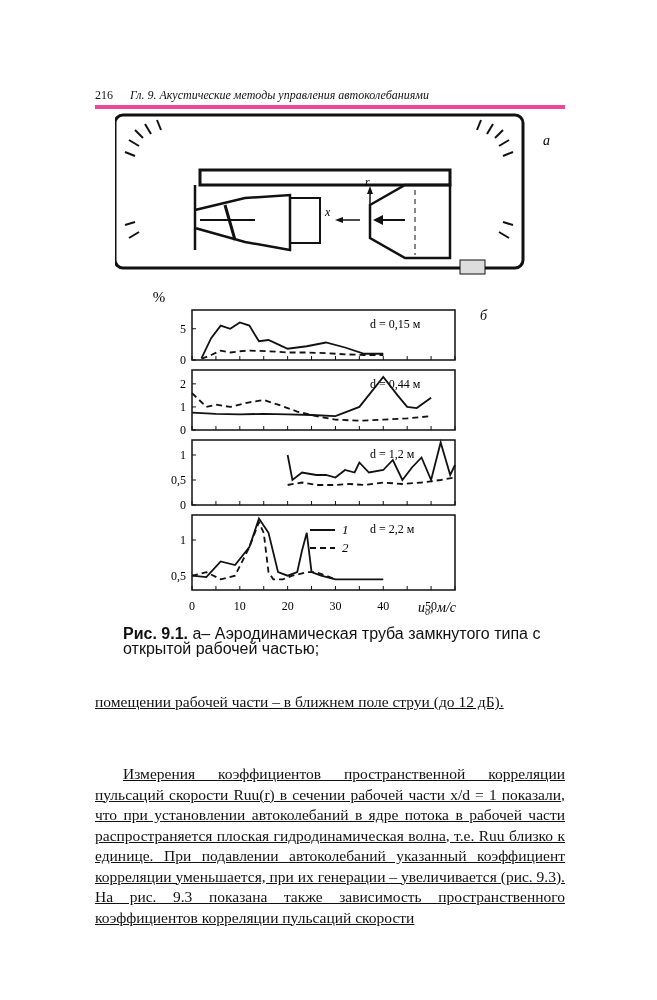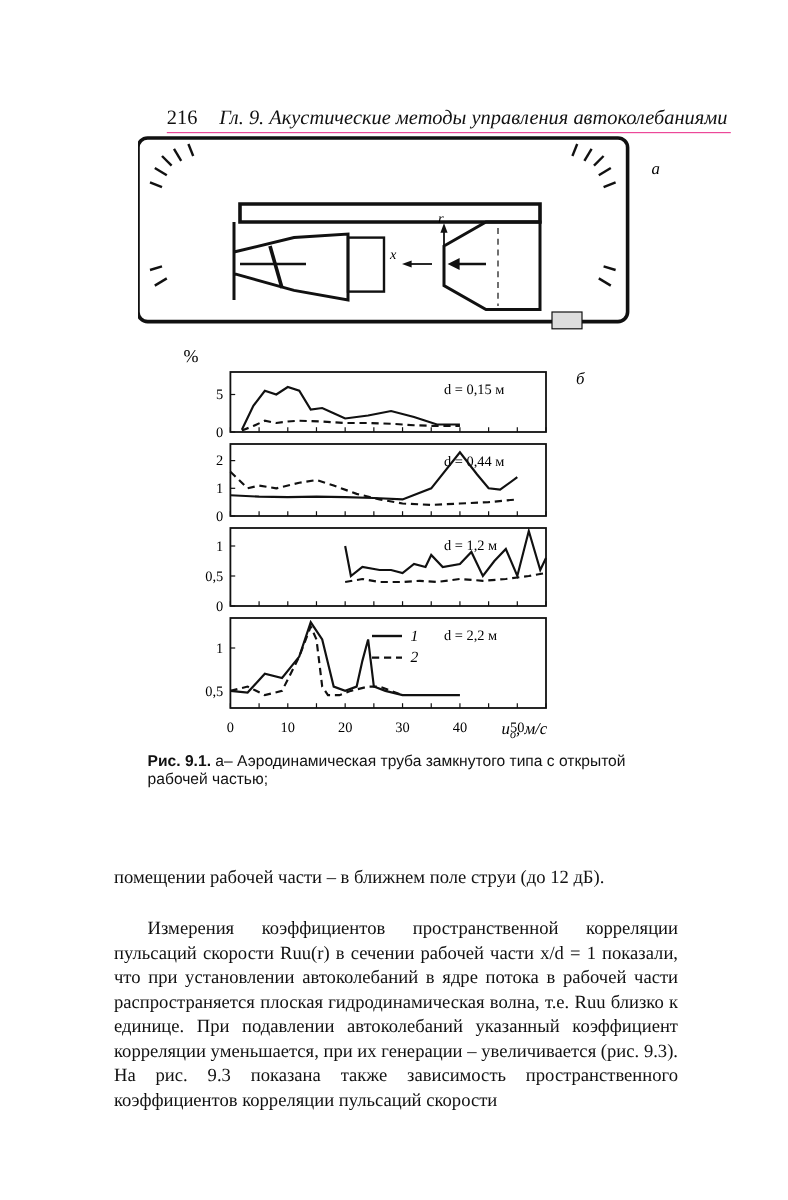--- a/index.html
+++ b/index.html
@@ -1,21 +1,21 @@
 <!DOCTYPE html>
 <html><head>
 <meta charset="utf-8">
 <style>
   html,body{margin:0;padding:0;background:#fff;}
   body{width:657px;height:1000px;position:relative;overflow:hidden;font-family:"Liberation Serif",serif;color:#111;}
-  .header{position:absolute;left:95px;top:88px;width:470px;font-size:17px;font-style:italic;border-bottom:1px solid #ec4899;padding-bottom:2px;margin-left:44px;}
+  .header{position:absolute;left:95px;top:88px;width:470px;font-size:12px;font-style:italic;border-bottom:4px solid #ec4899;padding-bottom:2px;}
   .header .pn{font-style:normal;margin-right:14px;}
   #figA{position:absolute;left:115px;top:110px;}
   #figB{position:absolute;left:150px;top:290px;}
-  .caption{position:absolute;left:123px;top:626px;width:440px;font-family:"Liberation Sans",sans-serif;font-size:13px;line-height:15px;}
+  .caption{position:absolute;left:123px;top:626px;width:440px;font-family:"Liberation Sans",sans-serif;font-size:16px;line-height:15px;}
   .caption p{margin:0;}
   .body-text{position:absolute;left:95px;width:470px;font-size:15.5px;line-height:20.5px;text-align:justify;}
   .body-text p{margin:0;}
   .indent{text-indent:28px;}
 </style>
 </head>
 <body>
 
 <div class="header">
   <span class="pn">216</span>
@@ -170,18 +170,18 @@
     <text x="192" y="244" font-style="italic" font-size="13">1</text>
     <line x1="160" y1="258" x2="185" y2="258" stroke="#111" stroke-width="2" stroke-dasharray="6,4"></line>
     <text x="192" y="262" font-style="italic" font-size="13">2</text>
   </g>
 </svg>
 
 <div class="caption">
   <p><b>Рис. 9.1.</b><span> а– Аэродинамическая труба замкнутого типа с открытой рабочей частью;</span></p>
 </div>
 
-<div class="body-text" style="top:722px;">
+<div class="body-text" style="top:692px;text-decoration:underline;">
   <p>помещении рабочей части – в ближнем поле струи (до 12 дБ).</p>
 </div>
-<div class="body-text" style="top:764px;">
+<div class="body-text" style="top:764px;text-decoration:underline;">
   <p class="indent">Измерения коэффициентов пространственной корреляции пульсаций скорости Ruu(r) в сечении рабочей части x/d = 1 показали, что при установлении автоколебаний в ядре потока в рабочей части распространяется плоская гидродинамическая волна, т.е. Ruu близко к единице. При подавлении автоколебаний указанный коэффициент корреляции уменьшается, при их генерации – увеличивается (рис. 9.3). На рис. 9.3 показана также зависимость пространственного коэффициентов корреляции пульсаций скорости</p>
 </div>
 
 </body></html>

